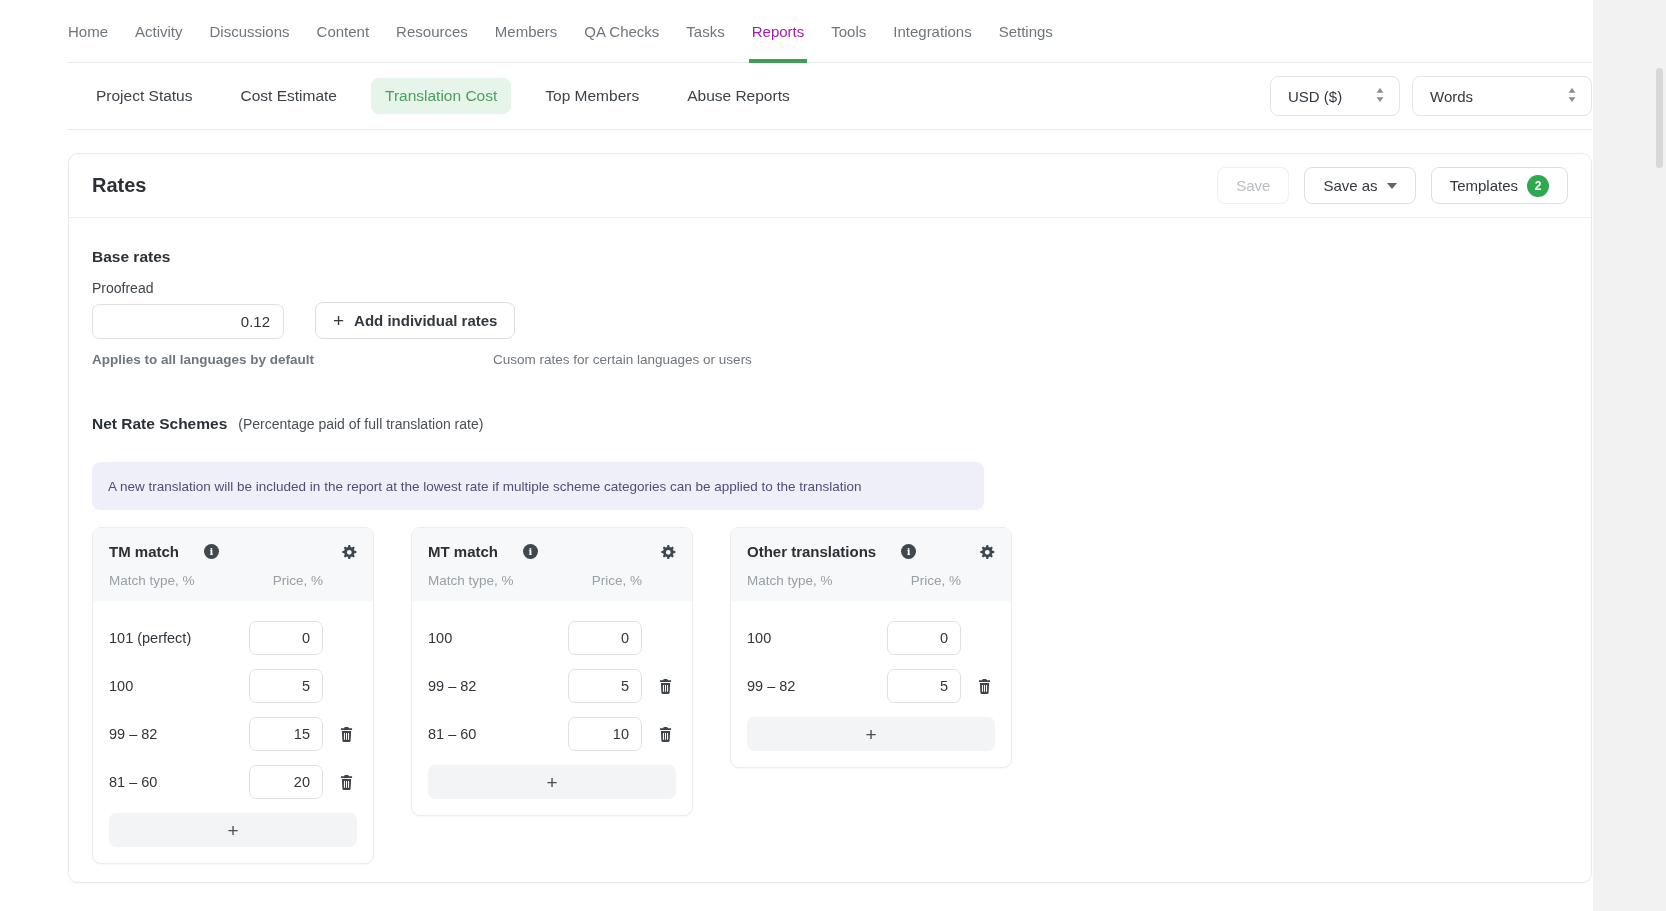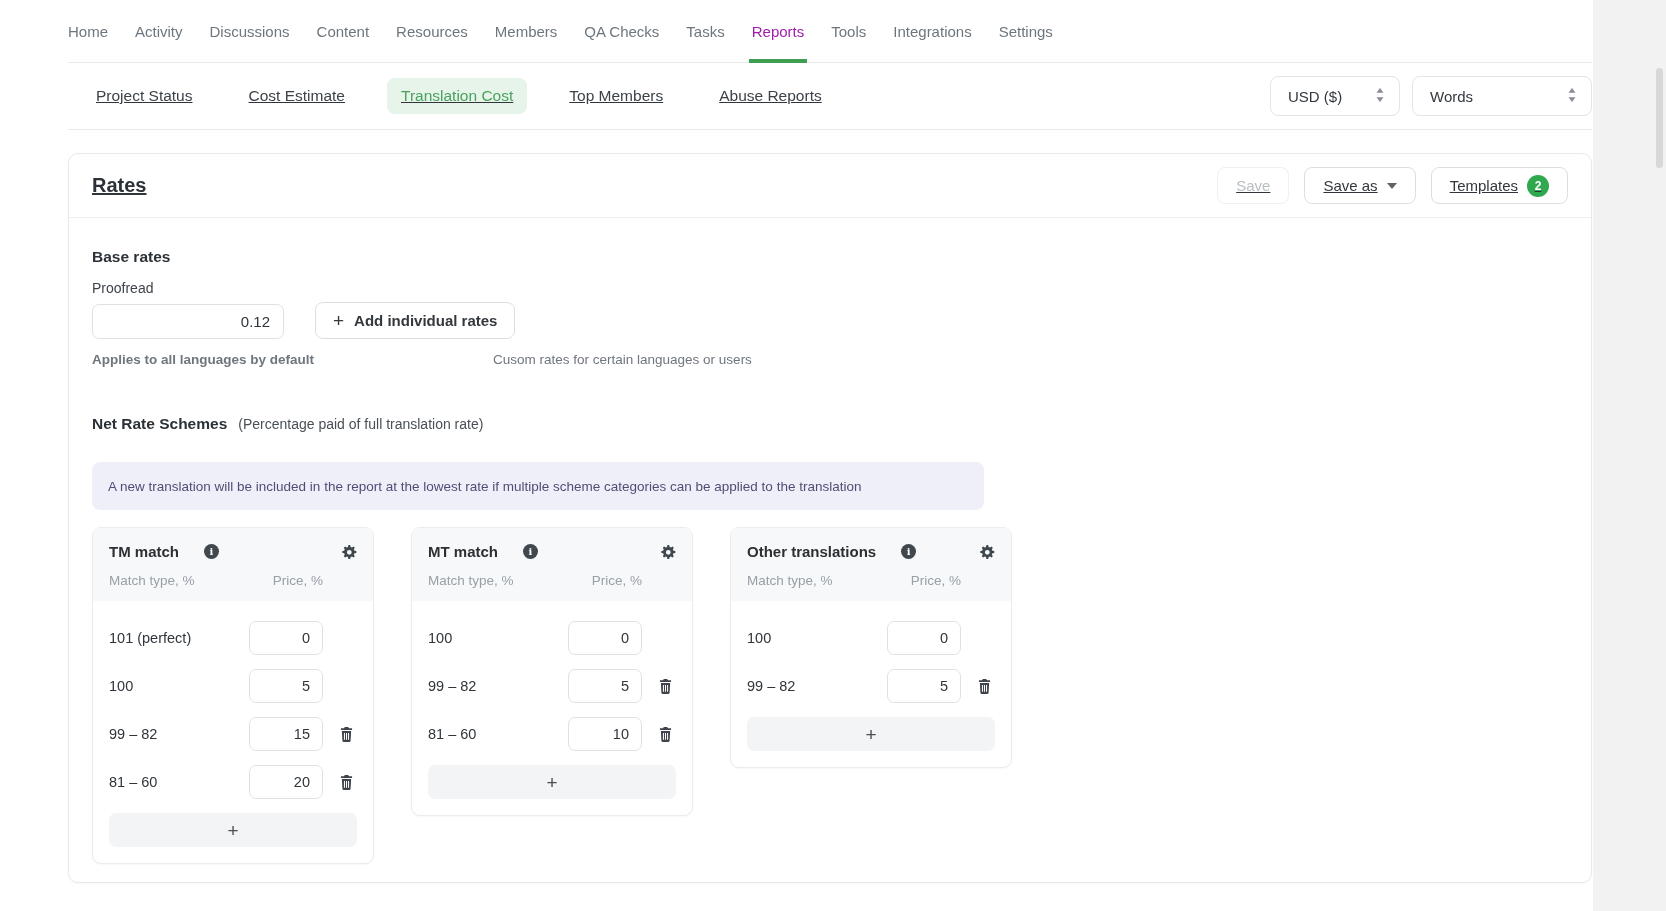--- a/index.html
+++ b/index.html
@@ -8,32 +8,32 @@
   .content { width:1524px; margin-left:68px; }
 
   
   .top-nav { height:63px; border-bottom:1px solid #e7e9ea; display:flex; gap:27px; align-items:stretch; }
   .nav-item { display:flex; align-items:center; font-size:15px; color:#6e767d; cursor:pointer; position:relative; }
   .nav-item.active { color:#a21caf; font-weight:400; }
   .nav-item.active::after { content:""; position:absolute; left:-3px; right:-3px; bottom:-1px; height:4px; background:#3f9e52; }
 
   
   .sub-row { height:67px; border-bottom:1px solid #e7e9ea; display:flex; align-items:center; justify-content:space-between; }
-  .sub-tabs { display:flex; align-items:flex-start; gap:28px; padding-left:14px;text-decoration:underline; }
+  .sub-tabs { display:flex; align-items:flex-start; gap:20px; padding-left:14px; }
   .sub-tab { font-size:15.5px; color:#3c4247; padding:9px 14px; cursor:pointer; white-space:nowrap; }
   .sub-tab.active { background:#e7f4ea; color:#4aa05e; border-radius:8px; }
   .selects { display:flex; gap:12px; }
   .select-pill { height:40px; border:1px solid #e3e5e7; border-radius:8px; display:flex; align-items:center;
     justify-content:space-between; padding:0 14px 0 17px; font-size:15px; color:#33383d; cursor:pointer; background:#fff; }
   .select-currency { width:130px; }
   .select-unit { width:180px; }
 
   
   .panel { margin-top:23px; border:1px solid #e7e9ea; border-radius:10px; background:#fff; box-shadow:0 1px 2px rgba(0,0,0,.03); }
-  .panel-head { height:64px; display:flex; align-items:center; justify-content:space-between; padding:0 23px; border-bottom:1px solid #edeff0;text-decoration:underline; }
+  .panel-head { height:64px; display:flex; align-items:center; justify-content:space-between; padding:0 23px; border-bottom:1px solid #edeff0; }
   .panel-title { font-size:20px; font-weight:700; color:#2b3137; }
   .head-buttons { display:flex; align-items:center; gap:15px; }
   .btn { height:37px; border:1px solid #dcdfe2; border-radius:8px; background:#fff; display:flex; align-items:center;
     gap:9px; padding:0 18px; font-size:15px; color:#33383d; font-family:inherit; cursor:pointer; }
   .btn.disabled { color:#b8bec3; border-color:#eef0f1; cursor:default; }
   .caret-down { width:0; height:0; border-left:5px solid transparent; border-right:5px solid transparent; border-top:6px solid #5c636a; }
   .badge { min-width:22px; height:22px; border-radius:11px; background:#2fa84f; color:#fff; font-size:12px; font-weight:700;
     display:flex; align-items:center; justify-content:center; padding:0 4px; }
 
   .panel-body { padding:30px 23px 18px; }

